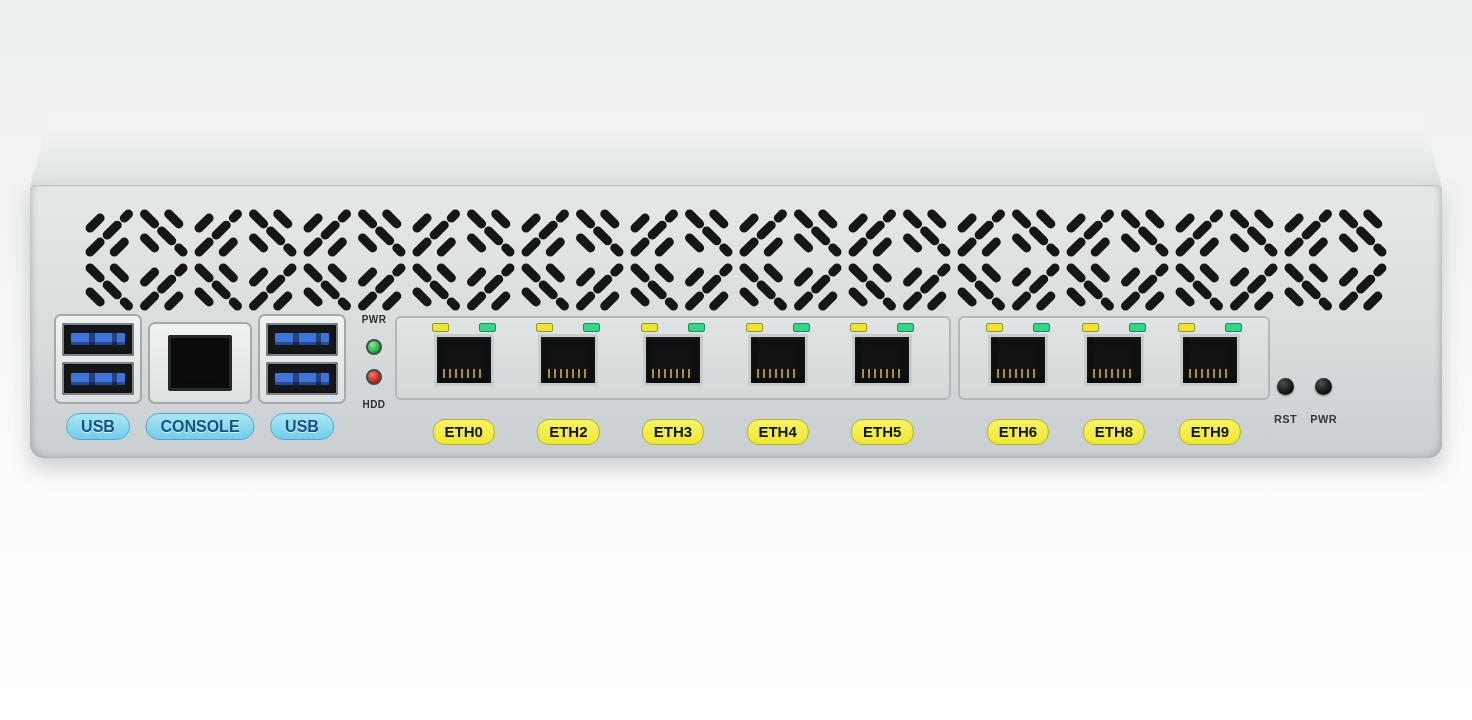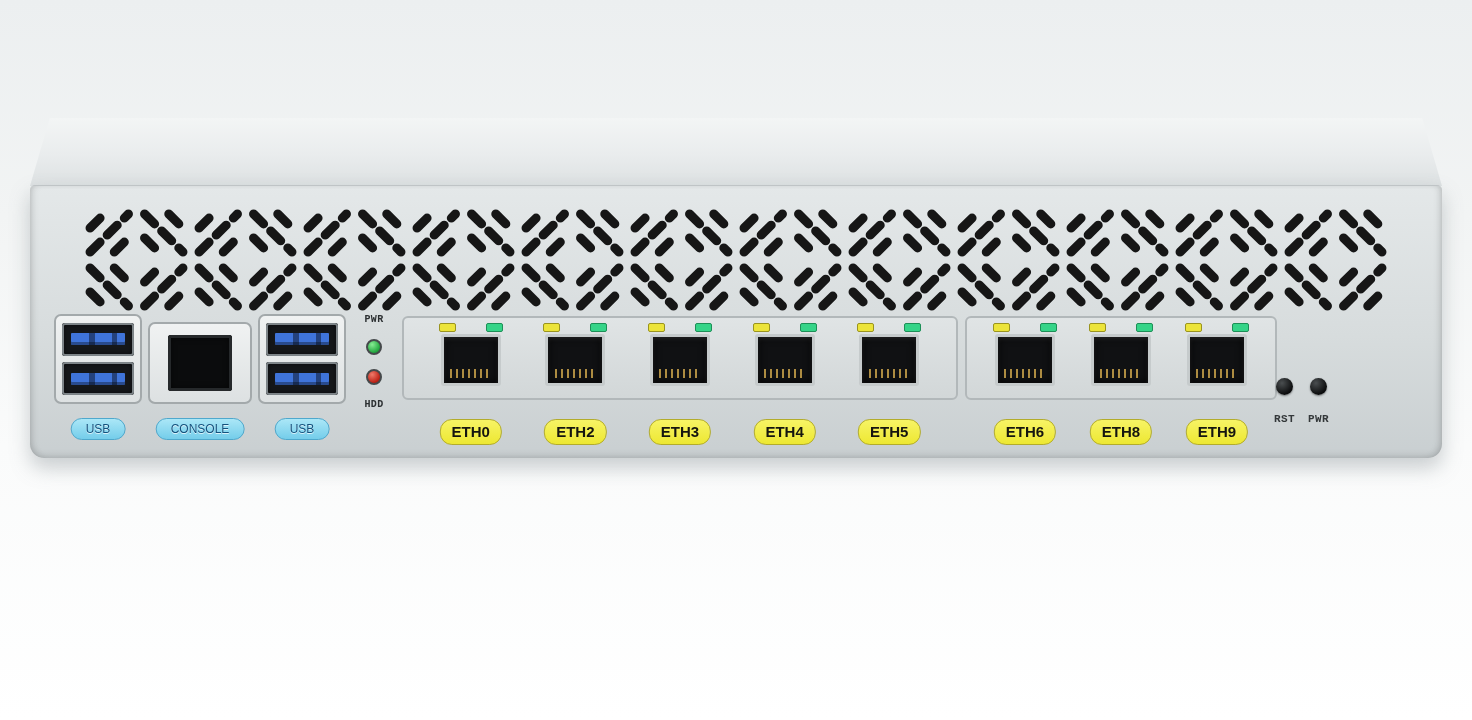--- a/index.html
+++ b/index.html
@@ -17,24 +17,24 @@
     border-top:1px solid #bfc4c6;border-radius:5px 5px 14px 14px;
     box-shadow:0 10px 20px rgba(110,120,125,.35),
       inset 6px 0 10px -6px rgba(0,0,0,.18),
       inset -6px 0 10px -6px rgba(0,0,0,.18),
       inset 0 -3px 6px rgba(0,0,0,.10);}
 
   
   .vents{position:absolute;left:52px;top:20px;width:1308px;height:108px;}
 
   
-  .tiny{font-weight:700;font-size:10px;color:#2b2f31;letter-spacing:.4px;font-family:Liberation Mono, monospace;}
+  .tiny{font-weight:700;font-size:10px;color:#2b2f31;letter-spacing:.4px;}
   .pill{position:absolute;left:50%;transform:translateX(-50%);white-space:nowrap;line-height:1.2;}
   .usb-pill{bottom:-38px;background:linear-gradient(180deg,#abe7f7,#74cdea);
-    border:1px solid #4fa8cc;color:#14527e;font-weight:400;font-size:12px;
+    border:1px solid #4fa8cc;color:#14527e;font-weight:700;font-size:16px;
     padding:3px 14px;border-radius:15px;text-shadow:0 1px 0 rgba(255,255,255,.7);}
   .eth-pill{bottom:-56px;background:linear-gradient(180deg,#f7f465,#ede832);
     border:1px solid #b3ac2b;color:#15150f;font-weight:700;font-size:15px;
     padding:3px 11px;border-radius:12px;}
 
   
   .usb-block{position:absolute;top:128px;width:88px;height:90px;box-sizing:border-box;
     background:linear-gradient(180deg,#f0f2f2,#dde1e2);border:2px solid #a3a9ab;border-radius:7px;
     display:flex;flex-direction:column;justify-content:space-evenly;align-items:center;}
   .ub1{left:24px;} .ub2{left:228px;}
@@ -55,21 +55,21 @@
   .led-block{position:absolute;left:324px;top:128px;width:40px;height:96px;
     display:flex;flex-direction:column;align-items:center;justify-content:space-between;}
   .led{width:16px;height:16px;border-radius:50%;border:2px solid #45494b;box-sizing:border-box;}
   .led-green{background:radial-gradient(circle at 35% 30%,#86ec93,#1fa43c 72%);}
   .led-red{background:radial-gradient(circle at 35% 30%,#f07a6a,#bb1e12 72%);}
 
   
   .eth-group{position:absolute;top:130px;height:84px;box-sizing:border-box;
     border:2px solid #b2b8ba;border-radius:6px;
     background:linear-gradient(180deg,#e0e4e5,#d2d7d8);
-    display:flex;justify-content:space-evenly;align-items:flex-start;padding-top:5px;margin-left:7px;}
+    display:flex;justify-content:space-evenly;align-items:flex-start;padding-top:5px;}
   .g1{left:365px;width:556px;} .g2{left:928px;width:312px;}
   .eth-cell{position:relative;width:76px;height:66px;display:flex;flex-direction:column;align-items:center;}
   .led-row{width:64px;display:flex;justify-content:space-between;margin-bottom:2px;}
   .eled{width:17px;height:9px;border-radius:2px;box-sizing:border-box;}
   .eled.yellow{background:#ece43a;border:1px solid #9a941f;}
   .eled.green{background:#35d488;border:1px solid #1d8f57;}
   .rj45{position:relative;width:60px;height:52px;background:#101113;border:3px solid #c6cbcc;
     border-radius:3px;box-sizing:border-box;box-shadow:inset 0 2px 4px rgba(255,255,255,.10),inset 0 0 8px #000;}
   .pins{position:absolute;bottom:5px;left:12%;width:76%;height:9px;opacity:.85;
     background:repeating-linear-gradient(90deg,#c9a24a 0 2px,transparent 2px 6px);}

